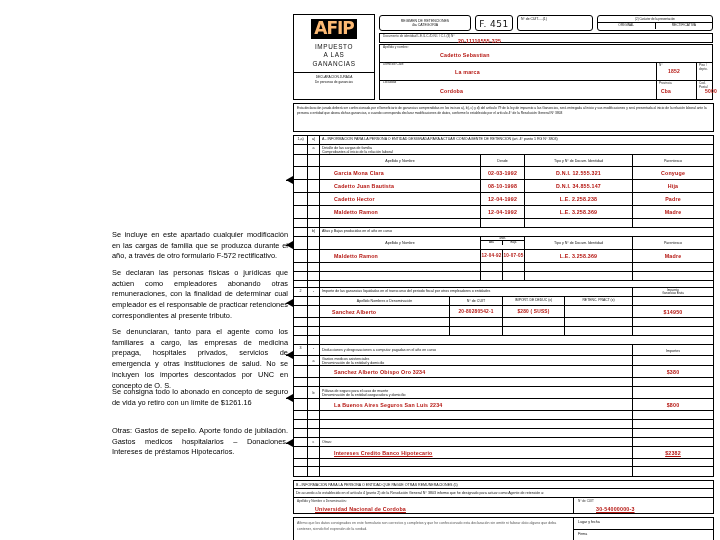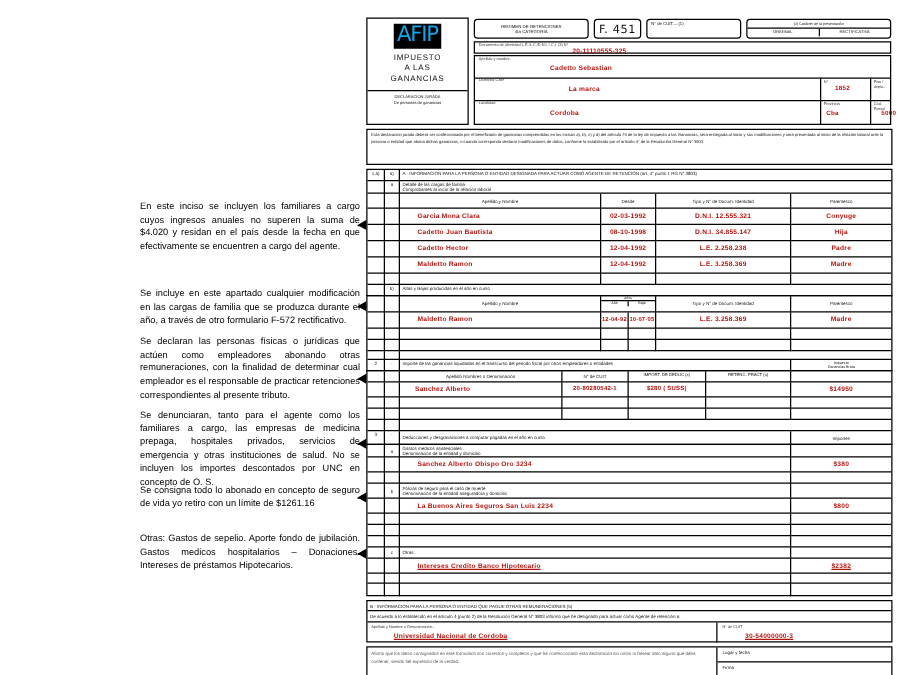--- a/index.html
+++ b/index.html
@@ -42,22 +42,22 @@
     position:absolute;left:293px;top:14px;width:421px;height:518px;
     font-size:3.6px;line-height:1.15;color:#111;
   }
   .vline{position:absolute;background:#000;width:1px;}
   .hand{color:#b4140f;font-weight:bold;font-size:5.3px;letter-spacing:.2px;}
   .lbl{font-size:3.1px;color:#333;}
 
   
   .hdr{position:absolute;left:0;top:0;width:421px;height:86px;}
   .logo-cell{position:absolute;left:0;top:0;width:82px;height:86px;border:1px solid #000;box-sizing:border-box;text-align:center;}
-  .afip{font-size:17px;font-weight:normal;letter-spacing:-1px;font-family:"DejaVu Sans", sans-serif;margin-top:4px;
-        background:#000;color:#0ea5e9;display:inline-block;padding:0 3px;}
+  .afip{font-size:17px;font-weight:bold;letter-spacing:-1px;font-family:"DejaVu Sans", sans-serif;margin-top:4px;
+        background:#000;color:#fdba74;display:inline-block;padding:0 3px;}
   .imp{font-size:6.4px;letter-spacing:.6px;margin-top:4px;line-height:1.35;}
   .ddjj{font-size:3.2px;line-height:1.3;margin-top:4px;border-top:1px solid #000;padding-top:2px;}
 
   .rgbox{position:absolute;left:86px;top:1px;width:92px;height:16px;border:1px solid #000;border-radius:3px;
          box-sizing:border-box;text-align:center;font-size:3.5px;padding-top:3px;line-height:1.25;}
   .f572{position:absolute;left:182px;top:1px;width:38px;height:16px;border:1px solid #000;border-radius:3px;
         box-sizing:border-box;text-align:center;font-size:9px;font-family:"DejaVu Sans", sans-serif;
         letter-spacing:.5px;padding-top:3px;}
   .cuitbox{position:absolute;left:224px;top:1px;width:76px;height:16px;border:1px solid #000;border-radius:3px;
         box-sizing:border-box;font-size:3.4px;padding:2px 0 0 3px;}
@@ -87,23 +87,20 @@
   .pad{padding:1px 2px;}
 </style>
 </head>
 <body>
 
 <div class="slide">
 
   <div class="title-box">
   </div>
 
-  <div class="left-text lt1">
-    <p>En este inciso se incluyen los familiares a cargo cuyos ingresos anuales no superen la suma de $4.020 y residan en el país desde la fecha en que efectivamente se encuentren a cargo del agente.</p>
-  </div>
   <div class="left-text lt2">
     <p>Se incluye en este apartado cualquier modificación en las cargas de familia que se produzca durante el año, a través de otro formulario F-572 rectificativo.</p>
   </div>
   <div class="left-text lt3">
     <p>Se declaran las personas físicas o jurídicas que actúen como empleadores abonando otras remuneraciones, con la finalidad de determinar cual empleador es el responsable de practicar retenciones correspondientes al presente tributo.</p>
   </div>
   <div class="left-text lt4">
     <p>Se denunciaran, tanto para el agente como los familiares a cargo, las empresas de medicina prepaga, hospitales privados, servicios de emergencia y otras instituciones de salud. No se incluyen los importes descontados por UNC en concepto de O. S.</p>
   </div>
   <div class="left-text lt5">

